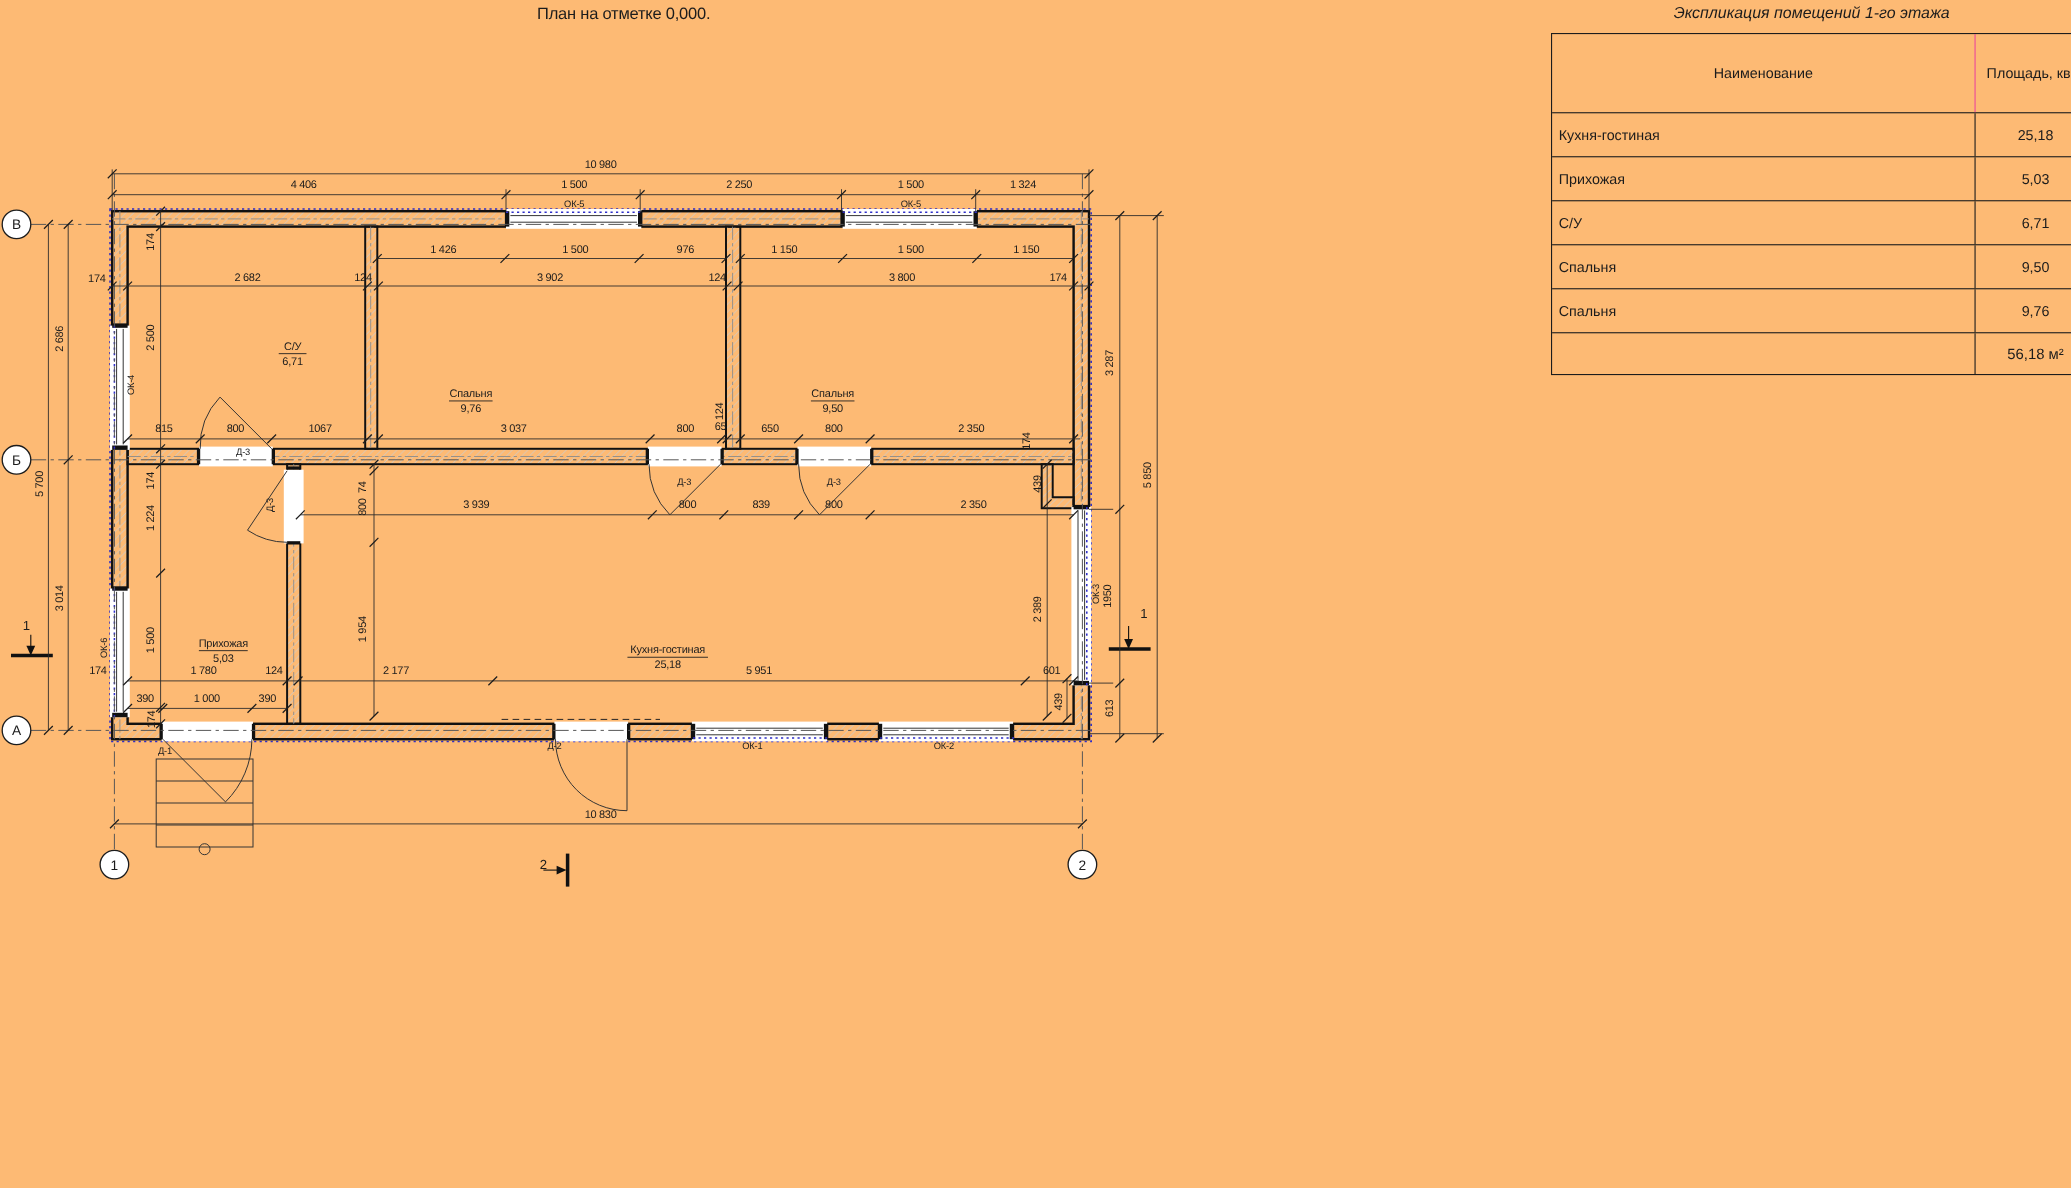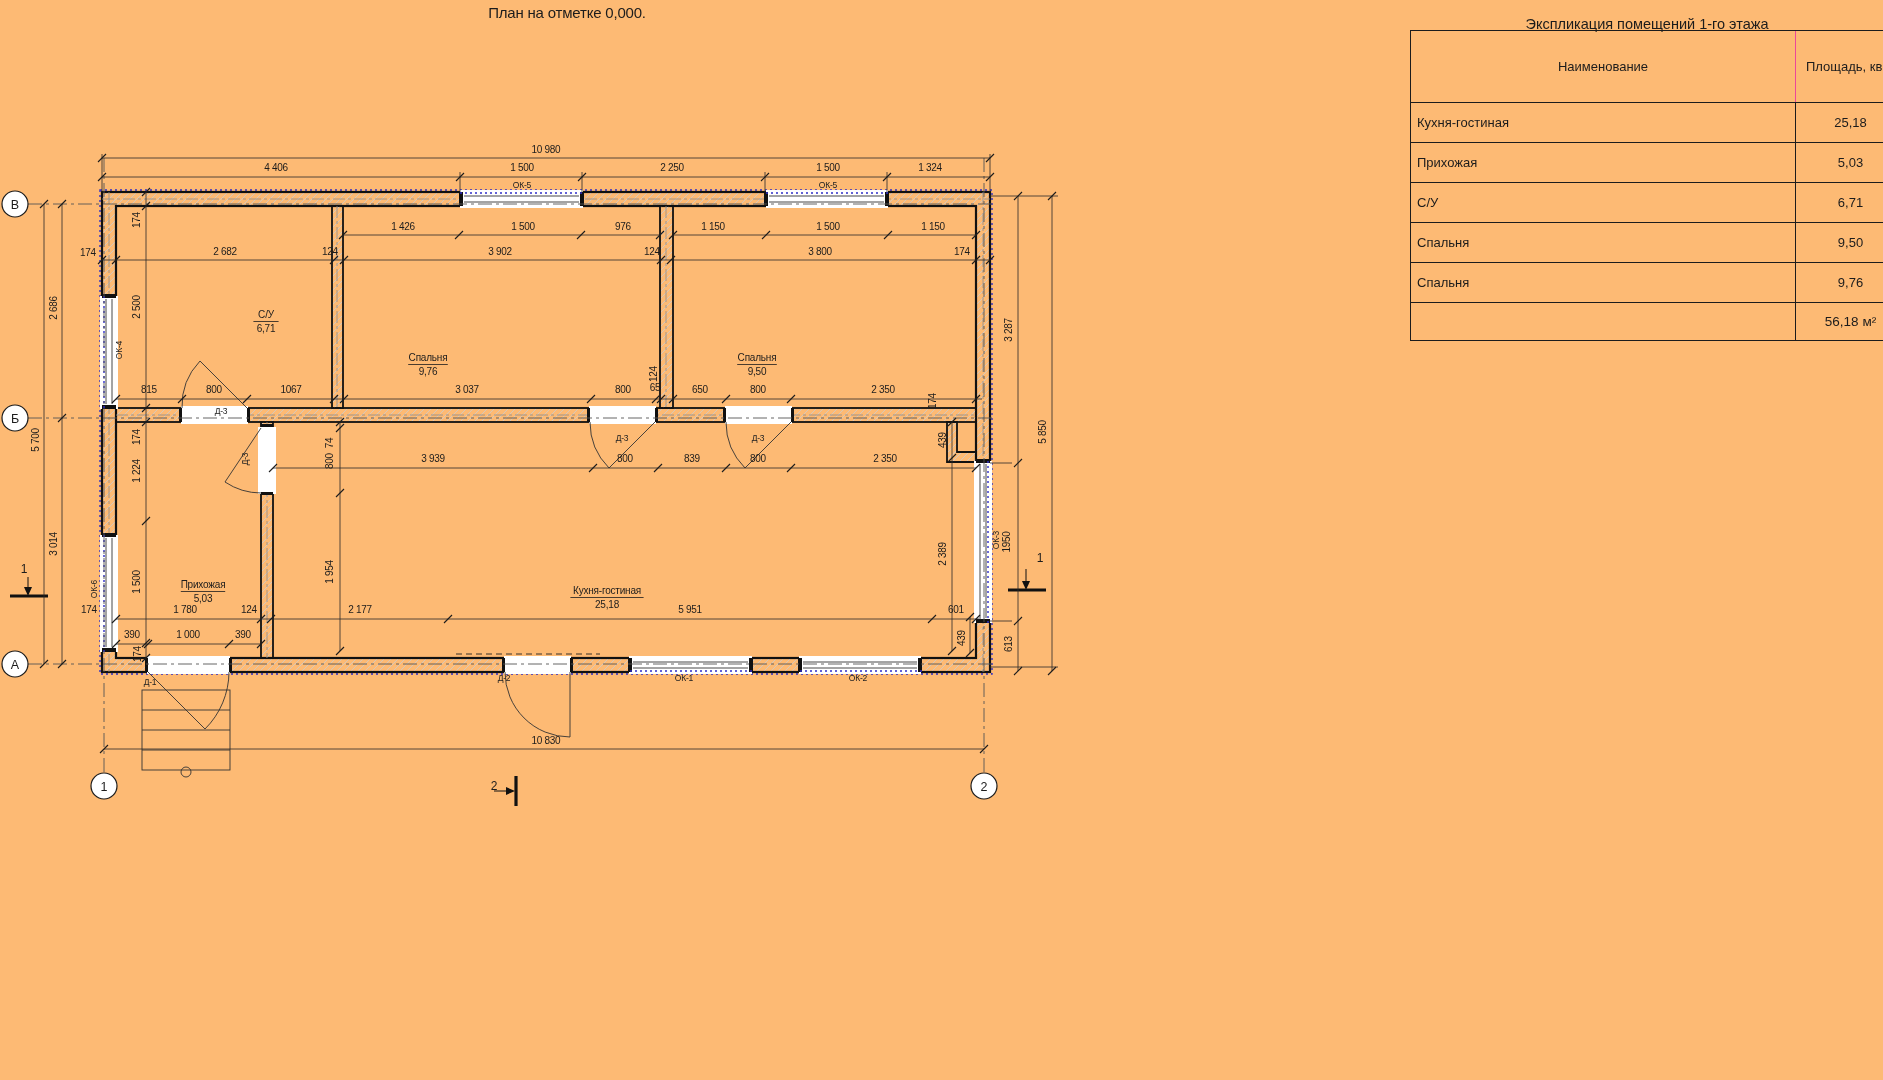--- a/index.html
+++ b/index.html
@@ -1,20 +1,20 @@
 <!DOCTYPE html>
 <html><head>
 <meta charset="utf-8">
 <style>
   html,body{margin:0;padding:0;background:#fff;}
   .stage{position:relative;width:1883px;height:1080px;background:#fdba74;overflow:hidden;
          font-family:"Liberation Sans",sans-serif;color:#1c1c1c;}
   .plan-title{position:absolute;left:436px;top:4px;width:262px;text-align:center;
               font-size:15px;letter-spacing:-0.2px;}
-  .tbl-title{position:absolute;left:1410px;top:16px;width:474px;text-align:center;font-size:14.5px;}
+  .tbl-title{position:absolute;left:1410px;top:4px;width:474px;text-align:center;font-size:14.5px;font-style:italic;}
   .tbl{position:absolute;left:1410px;top:30px;width:496px;border:1.5px solid #1c1c1c;box-sizing:border-box;
        font-size:13px;}
   .tbl-head{display:grid;grid-template-columns:385px 1fr;height:71px;border-bottom:1.5px solid #1c1c1c;}
   .tbl-head .cell{display:flex;align-items:center;justify-content:center;}
   .cell-name-h{border-right:1px solid #ec4899;}
   .trow{display:grid;grid-template-columns:385px 1fr;height:39px;border-bottom:1px solid #1c1c1c;}
   .trow .nm{display:flex;align-items:center;padding-left:6px;border-right:1px solid #1c1c1c;}
   .trow .ar{display:flex;align-items:center;justify-content:center;}
   .trow-total{display:grid;grid-template-columns:385px 1fr;height:37px;}
   .trow-total .nm{border-right:1px solid #1c1c1c;}

